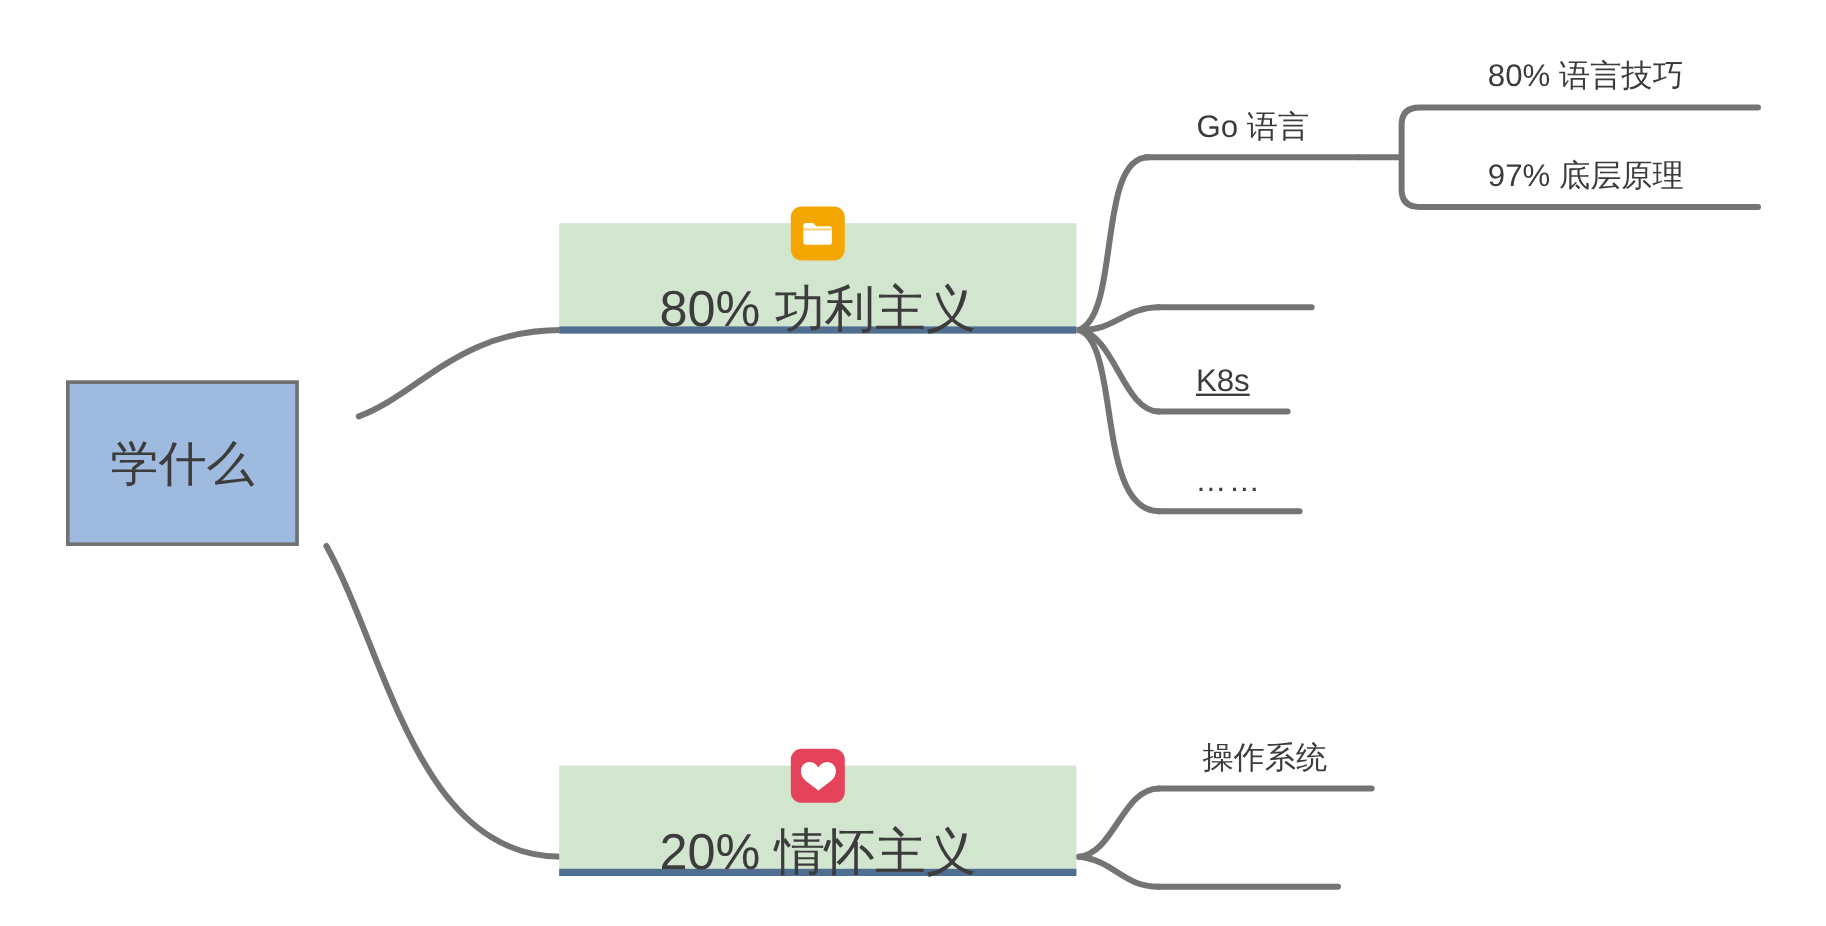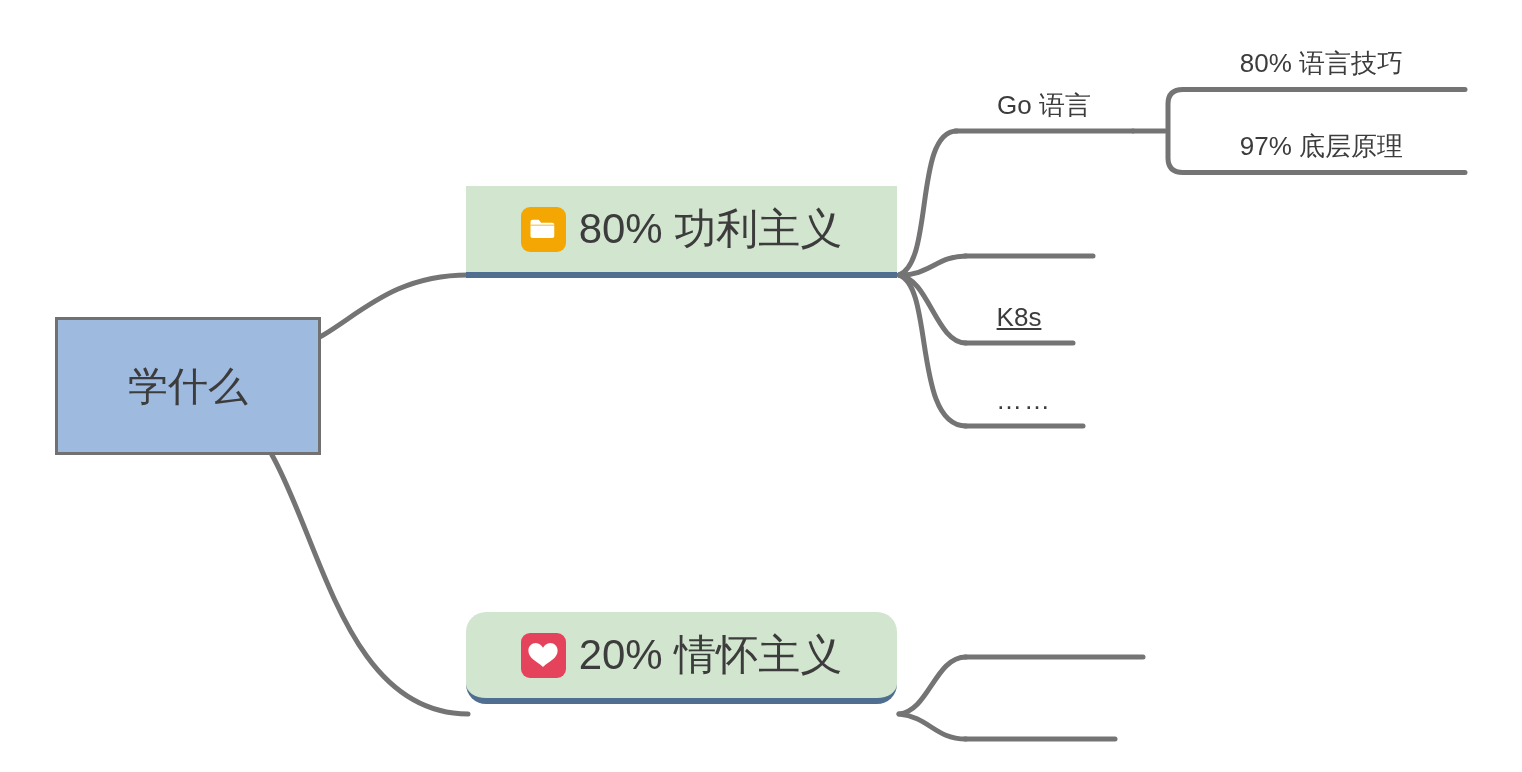--- a/index.html
+++ b/index.html
@@ -14,32 +14,32 @@
     --icon-glyph:#ffffff;
   }
   *{margin:0;padding:0;box-sizing:border-box;}
   html,body{background:#ffffff;}
   body{font-family:"Liberation Sans","DejaVu Sans",sans-serif;color:var(--text);}
   .canvas{position:relative;width:1522px;height:772px;background:#ffffff;overflow:hidden;}
   .edges{position:absolute;left:0;top:0;width:1522px;height:772px;}
   .edges path{fill:none;stroke:var(--line);stroke-width:5;stroke-linecap:round;}
   .node{position:absolute;display:flex;align-items:center;justify-content:center;}
   .root-node{
-    left:55px;top:317px;width:266px;height:138px;
+    left:55px;top:317px;width:194px;height:138px;
     background:var(--root-fill);border:3px solid var(--root-border);
     font-size:40px;
   }
   .branch-node{
     left:466px;width:431px;height:92px;
     background:var(--branch-fill);
     border-bottom:6px solid var(--branch-underline);
-    font-size:42px;gap:13px;
+    font-size:42px;gap:13px;flex-direction:column;
   }
   .branch-1{top:186px;}
-  .branch-2{top:612px;border-radius:20px;}
+  .branch-2{top:638px;}
   .badge{
     width:45px;height:45px;border-radius:9px;flex:0 0 auto;
     display:flex;align-items:center;justify-content:center;
   }
   .badge-folder{background:var(--folder-icon-bg);}
   .badge-heart{background:var(--heart-icon-bg);}
   .badge svg{display:block;}
   .leaf{
     position:absolute;font-size:26px;line-height:38px;
     text-align:center;white-space:nowrap;
@@ -120,15 +120,18 @@
 
 
   <div class="leaf leaf-k8s">
     <span>K8s</span>
   </div>
 
   <div class="leaf leaf-dots">
     <span>……</span>
   </div>
 
+  <div class="leaf leaf-os">
+    <span>操作系统</span>
+  </div>
 
 
 </div>
 
 </body></html>

